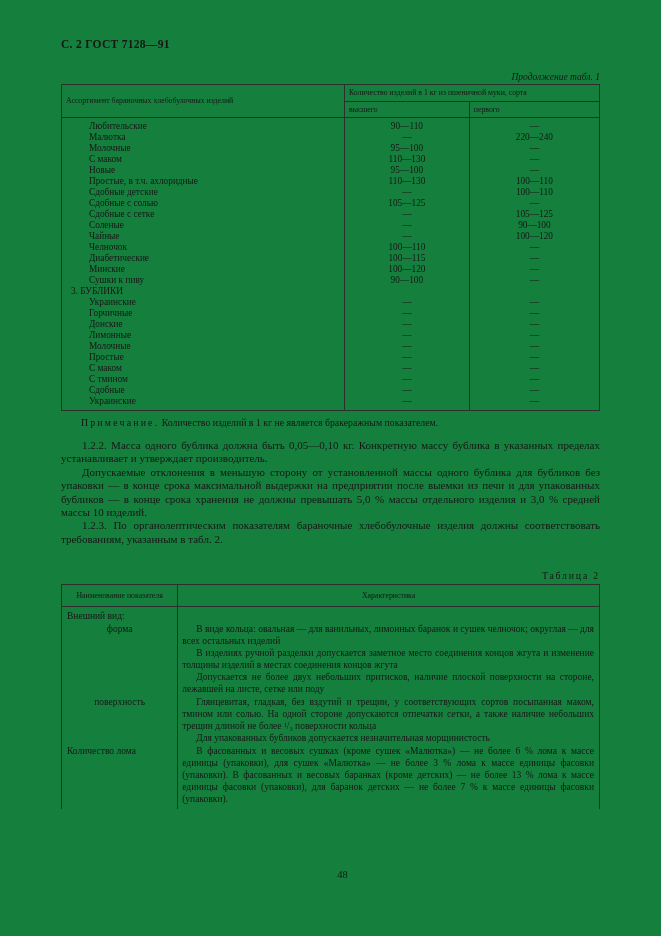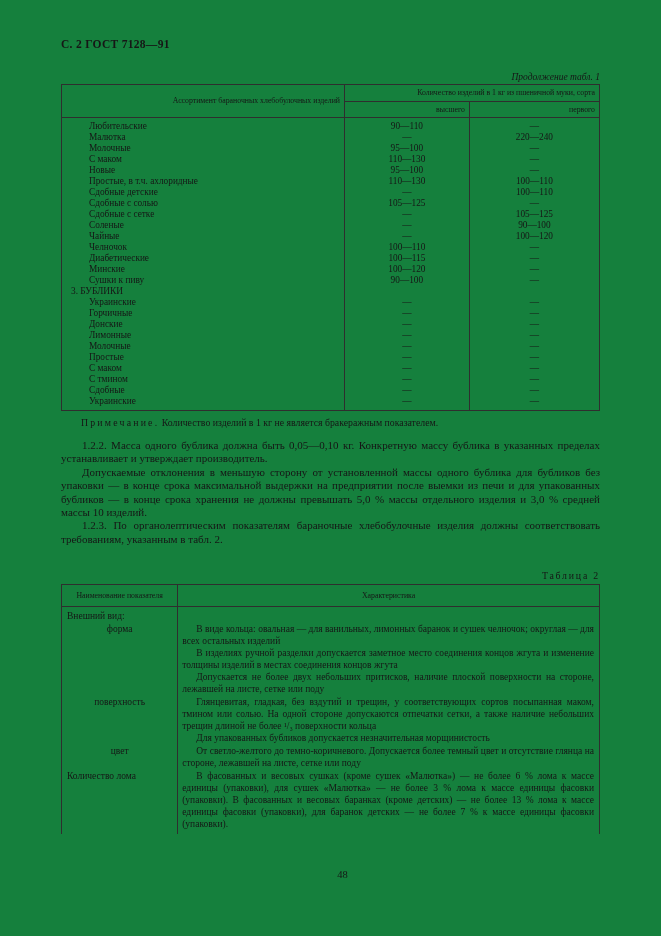--- a/index.html
+++ b/index.html
@@ -27,21 +27,21 @@
   }
 
   table { border-collapse: collapse; width: 100%; table-layout: fixed; }
 
   .t1 { border: 1px solid #2e2e2e; }
   .t1 thead th {
     border: 1px solid #2e2e2e;
     font-weight: normal;
     font-size: 7.8px;
     line-height: 9.5px;
-    text-align: right;
+    text-align: left;
     vertical-align: middle;
     padding: 3px 4px;
   }
   .t1 tbody td {
     font-size: 9.3px;
     line-height: 11px;
     height: 11px;
     vertical-align: top;
     white-space: nowrap;
     overflow: hidden;
@@ -292,26 +292,20 @@
             </td>
           </tr>
           <tr>
             <td class="c2-name center">поверхность</td>
             <td class="c2-char">
               <div class="cpara">Глянцевитая, гладкая, без вздутий и трещин, у соответствующих сортов посыпанная маком, тмином или солью. На одной стороне допускаются отпечатки сетки, а также наличие небольших трещин длиной не более ¹/₃ поверхности кольца</div>
               <div class="cpara">Для упакованных бубликов допускается незначительная морщинистость</div>
             </td>
           </tr>
           <tr>
-            <td class="c2-name center">цвет</td>
-            <td class="c2-char">
-              <div class="cpara">От светло-желтого до темно-коричневого. Допускается более темный цвет и отсутствие глянца на стороне, лежавшей на листе, сетке или поду</div>
-            </td>
-          </tr>
-          <tr>
             <td class="c2-name left">Количество лома</td>
             <td class="c2-char">
               <div class="cpara">В фасованных и весовых сушках (кроме сушек «Малютка») — не более 6 % лома к массе единицы (упаковки), для сушек «Малютка» — не более 3 % лома к массе единицы фасовки (упаковки). В фасованных и весовых баранках (кроме детских) — не более 13 % лома к массе единицы фасовки (упаковки), для баранок детских — не более 7 % к массе единицы фасовки (упаковки).</div>
             </td>
           </tr>
         </tbody>
     </table>
 
   </div>
 

